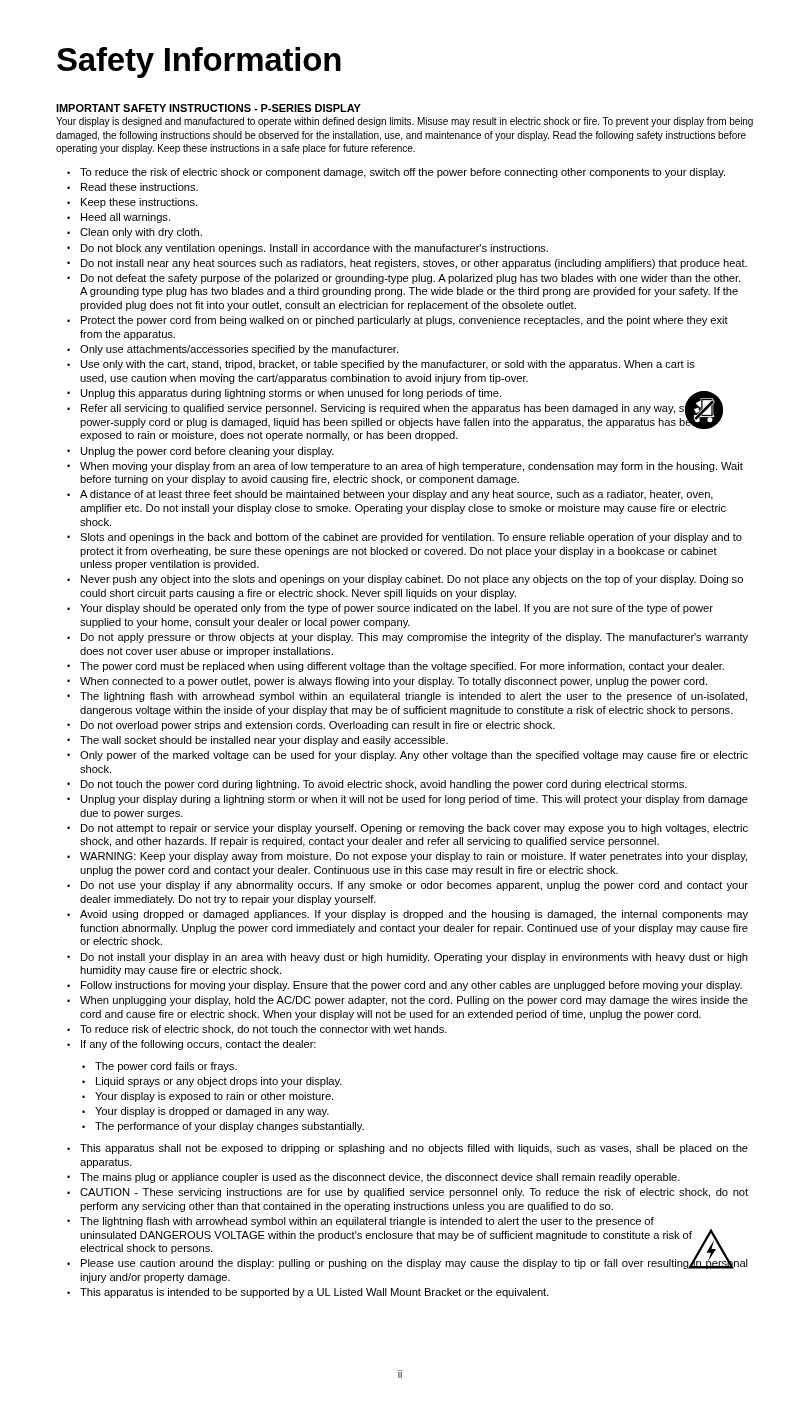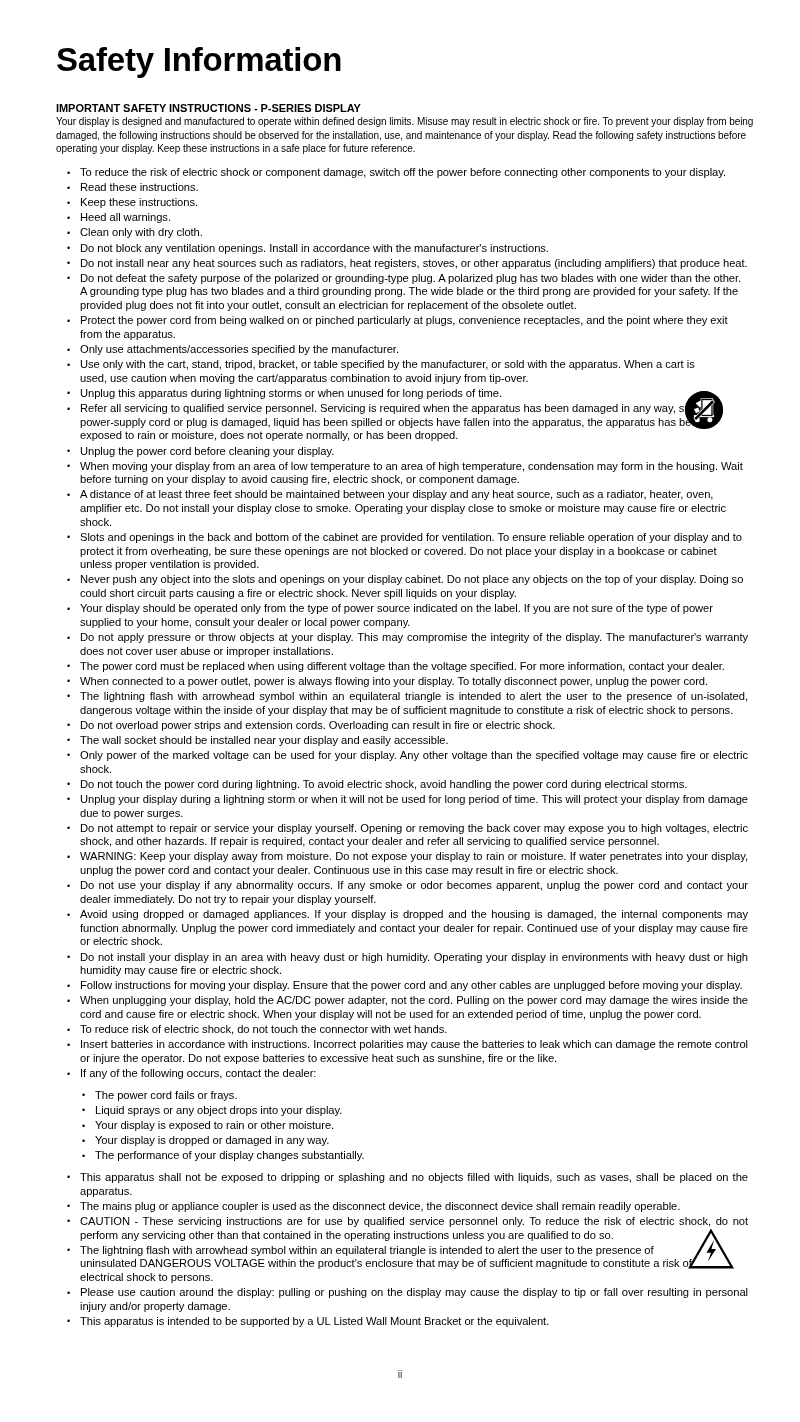--- a/index.html
+++ b/index.html
@@ -166,21 +166,20 @@
       <li>Do not touch the power cord during lightning. To avoid electric shock, avoid handling the power cord during electrical storms.</li>
       <li class="justify">Unplug your display during a lightning storm or when it will not be used for long period of time. This will protect your display from damage due to power surges.</li>
       <li class="justify">Do not attempt to repair or service your display yourself. Opening or removing the back cover may expose you to high voltages, electric shock, and other hazards. If repair is required, contact your dealer and refer all servicing to qualified service personnel.</li>
       <li class="justify">WARNING: Keep your display away from moisture. Do not expose your display to rain or moisture. If water penetrates into your display, unplug the power cord and contact your dealer. Continuous use in this case may result in fire or electric shock.</li>
       <li class="justify">Do not use your display if any abnormality occurs. If any smoke or odor becomes apparent, unplug the power cord and contact your dealer immediately. Do not try to repair your display yourself.</li>
       <li class="justify">Avoid using dropped or damaged appliances. If your display is dropped and the housing is damaged, the internal components may function abnormally. Unplug the power cord immediately and contact your dealer for repair. Continued use of your display may cause fire or electric shock.</li>
       <li class="justify">Do not install your display in an area with heavy dust or high humidity. Operating your display in environments with heavy dust or high humidity may cause fire or electric shock.</li>
       <li class="justify">Follow instructions for moving your display. Ensure that the power cord and any other cables are unplugged before moving your display.</li>
       <li class="justify">When unplugging your display, hold the AC/DC power adapter, not the cord. Pulling on the power cord may damage the wires inside the cord and cause fire or electric shock. When your display will not be used for an extended period of time, unplug the power cord.</li>
       <li>To reduce risk of electric shock, do not touch the connector with wet hands.</li>
-      <li class="justify">Insert batteries in accordance with instructions. Incorrect polarities may cause the batteries to leak which can damage the remote control or injure the operator. Do not expose batteries to excessive heat such as sunshine, fire or the like.</li>
       <li>If any of the following occurs, contact the dealer:</li>
     </ul>
 
     <ul class="sub">
       <li>The power cord fails or frays.</li>
       <li>Liquid sprays or any object drops into your display.</li>
       <li>Your display is exposed to rain or other moisture.</li>
       <li>Your display is dropped or damaged in any way.</li>
       <li>The performance of your display changes substantially.</li>
     </ul>

